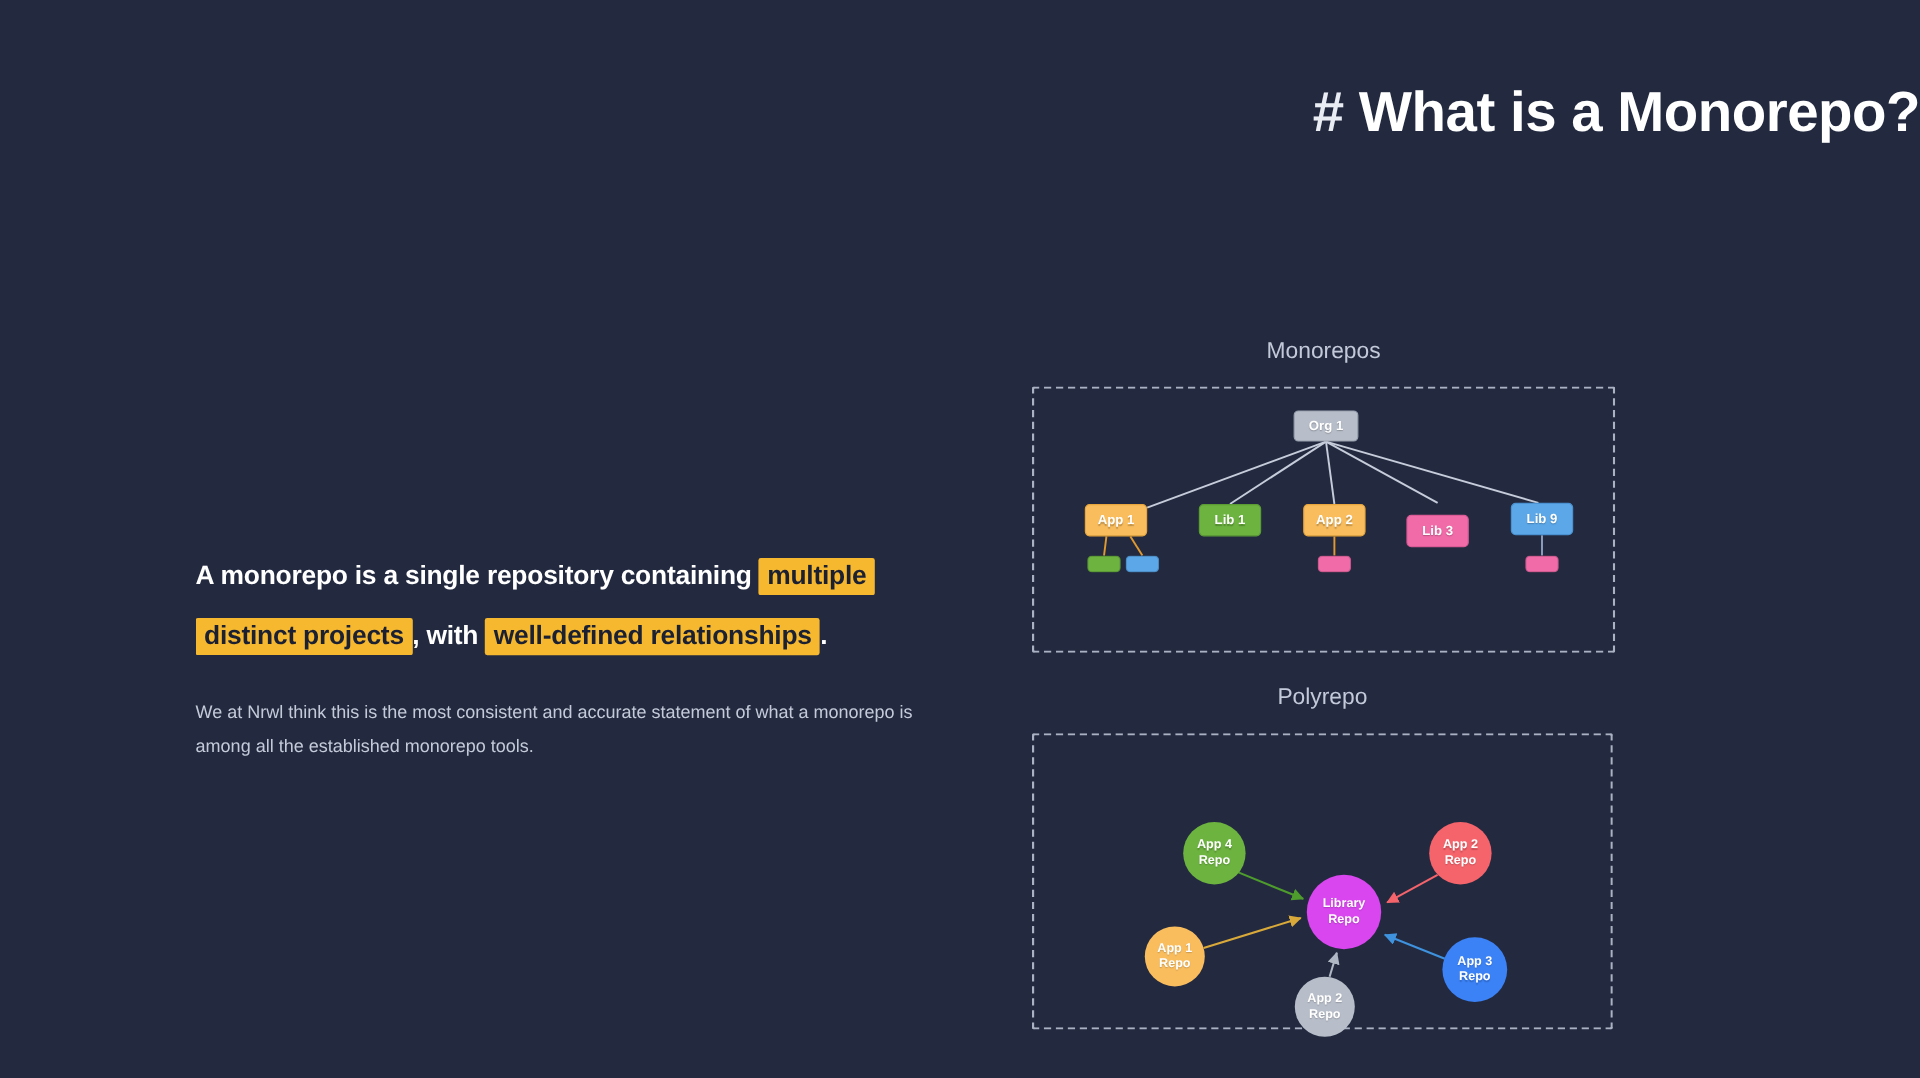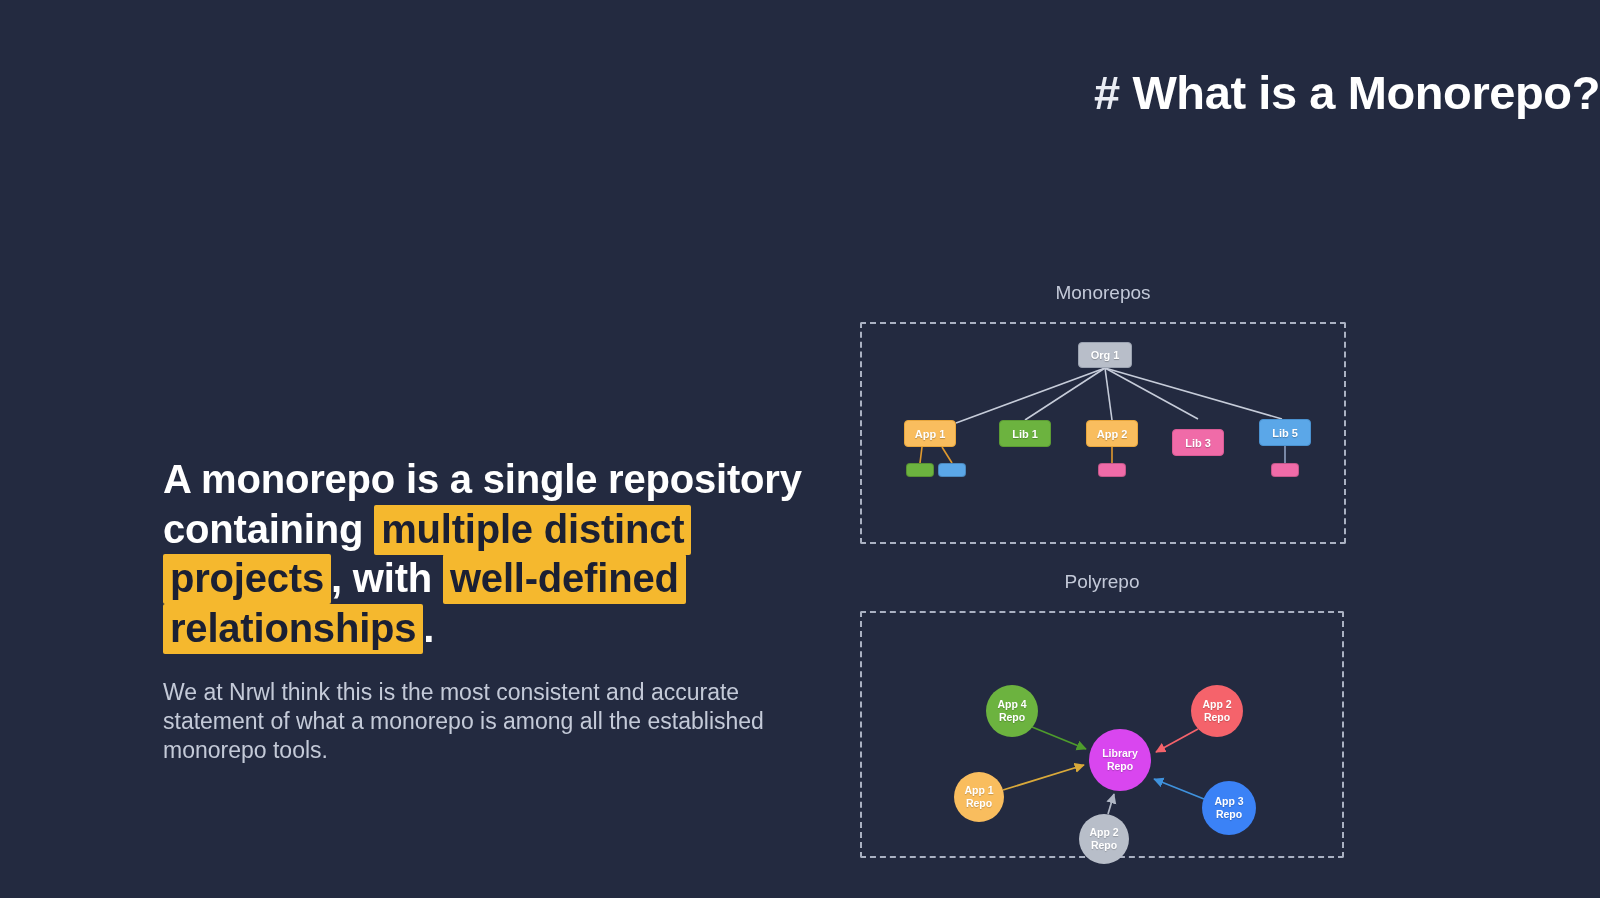--- a/index.html
+++ b/index.html
@@ -44,37 +44,37 @@
   }
 
   
   .left-col {
     position: absolute;
     left: 163px;
     top: 455px;
     width: 640px;
   }
   .statement {
-    font-size: 40px;
+    font-size: 22px;
     font-weight: 700;
     color: #ffffff;
     line-height: 49.5px;
     letter-spacing: -0.2px;
   }
   .statement .hl {
     background: #f5b82e;
     color: #1b2033;
     padding: 2px 7px 4px 7px;
     border-radius: 2px;
     box-decoration-break: clone;
     -webkit-box-decoration-break: clone;
   }
   .note {
     margin-top: 25px;
-    font-size: 23px;
+    font-size: 15px;
     font-weight: 400;
     color: #c4cad8;
     line-height: 29px;
     max-width: 615px;
   }
 
   
   .diagram-block {
     position: absolute;
   }
@@ -181,21 +181,21 @@
       <div class="node-box" id="mono-node-1" style="left: 137px; top: 96px; width: 52px; height: 27px; background: rgb(108, 179, 63); border: 1.5px solid rgb(92, 156, 52); align-items: center;">
         <span>Lib 1</span>
       </div>
       <div class="node-box" id="mono-node-2" style="left: 224px; top: 96px; width: 52px; height: 27px; background: rgb(249, 189, 94); border: 1.5px solid rgb(232, 166, 60);">
         <span>App 2</span>
       </div>
       <div class="node-box" id="mono-node-3" style="left: 310px; top: 95px; width: 52px; height: 27px; background: rgb(240, 107, 168); border: 1.5px solid rgb(218, 91, 149); margin-top: 10px;">
         <span>Lib 3</span>
       </div>
       <div class="node-box" id="mono-node-4" style="left: 397px; top: 95px; width: 52px; height: 27px; background: rgb(91, 167, 232); border: 1.5px solid rgb(74, 146, 209);">
-        <span>Lib 5</span>
+        <span>Lib 9</span>
       </div>
 
       <div class="mini-box" id="mono-mini-0" style="left: 44px; top: 139px; width: 28px; height: 14px; background: rgb(108, 179, 63); border: 1px solid rgba(0, 0, 0, 0.18);"></div>
       <div class="mini-box" id="mono-mini-1" style="left: 76px; top: 139px; width: 28px; height: 14px; background: rgb(91, 167, 232); border: 1px solid rgba(0, 0, 0, 0.18);"></div>
       <div class="mini-box" id="mono-mini-2" style="left: 236px; top: 139px; width: 28px; height: 14px; background: rgb(240, 107, 168); border: 1px solid rgba(0, 0, 0, 0.18);"></div>
       <div class="mini-box" id="mono-mini-3" style="left: 409px; top: 139px; width: 28px; height: 14px; background: rgb(240, 107, 168); border: 1px solid rgba(0, 0, 0, 0.18);"></div>
 
     </div>
   </div>
 

